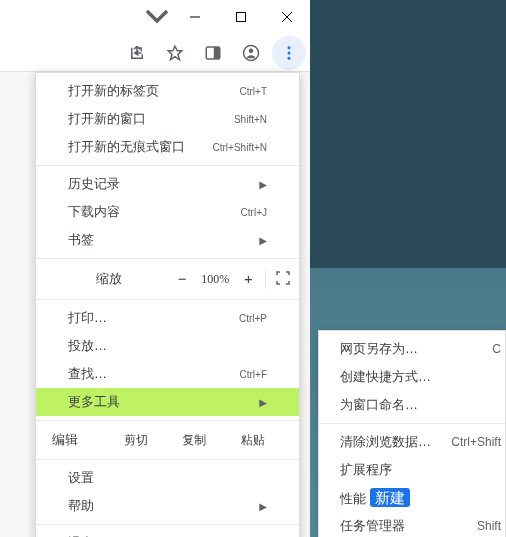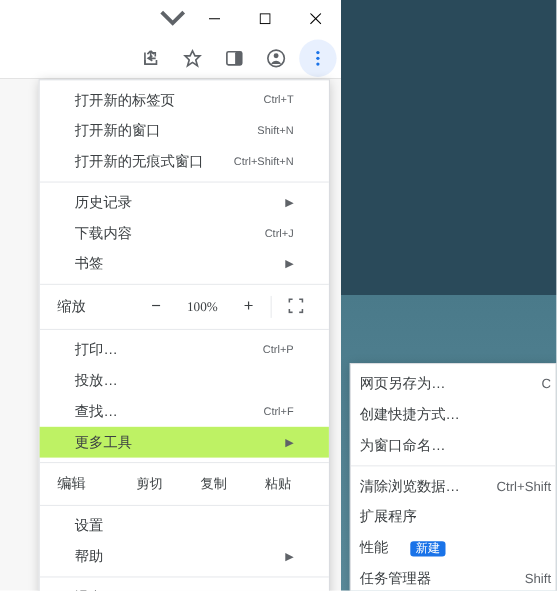--- a/index.html
+++ b/index.html
@@ -23,34 +23,34 @@
   .content { background: #f7f7f7; height: calc(100% - 72px); }
   
   
   .menu { position: absolute; top: 72px; left: 35px; width: 265px; background: #fff; border: 1px solid #dadce0; box-shadow: 0 2px 10px rgba(0,0,0,0.2); font-size: 13px; color: #3c4043; padding: 4px 0; }
   .menu-item { display: flex; align-items: center; justify-content: space-between; padding: 6px 32px; height: 28px; cursor: default; }
   .menu-item .shortcut { color: #5f6368; font-size: 10px; }
   .menu-item.hover { background: #bef264; }
   .menu-item .arrow { color: #5f6368; font-size: 10px; }
   .menu-sep { height: 1px; background: #e8eaed; margin: 4px 0; }
   .zoom-row { display: flex; align-items: center; padding: 3px 0 3px 16px; height: 32px; }
-  .zoom-row .label { flex: 0 0 72px; }
+  .zoom-row .label { flex: 0 0 72px; margin-left: 44px; }
   .zoom-btn { width: 36px; height: 28px; text-align: center; color: #3c4043; font-size: 15px; line-height: 28px; }
   .zoom-val { width: 48px; text-align: center; font-size: 12px; font-family: Liberation Serif, serif; }
   .zoom-sep { width: 1px; height: 20px; background: #e8eaed; margin: 0 2px; }
   .fullscreen-btn { width: 40px; text-align: center; }
   .edit-row { display: flex; align-items: center; padding: 3px 0 3px 16px; height: 30px; }
   .edit-row .label { flex: 0 0 72px; }
   .edit-btn { flex: 1; font-size: 12px; }
   
   
   .submenu { position: absolute; top: 330px; left: 318px; width: 188px; background: #fff; border: 1px solid #dadce0; box-shadow: 0 2px 10px rgba(0,0,0,0.2); font-size: 13px; color: #3c4043; padding: 4px 0; overflow: hidden; }
-  .sub-item { display: flex; align-items: center; justify-content: space-between; padding: 6px 4px 6px 8px; height: 28px; cursor: default; white-space: nowrap; }
+  .sub-item { display: flex; align-items: center; justify-content: space-between; padding: 6px 4px 6px 21px; height: 28px; cursor: default; white-space: nowrap; }
   .sub-item .shortcut { color: #5f6368; font-size: 12px; }
-  .badge { background: #1a73e8; color: #fff; font-size: 11px; padding: 1px 5px; border-radius: 3px; margin-left: 20px; }
+  .badge { background: #1a73e8; color: #fff; font-size: 15px; padding: 1px 5px; border-radius: 3px; margin-left: 4px; }
 </style>
 </head>
 <body>
 
 <div class="desktop"></div>
 
 <div class="browser">
   <div class="titlebar">
     <div class="tab-drop">
       <svg viewBox="0 0 12 12">

